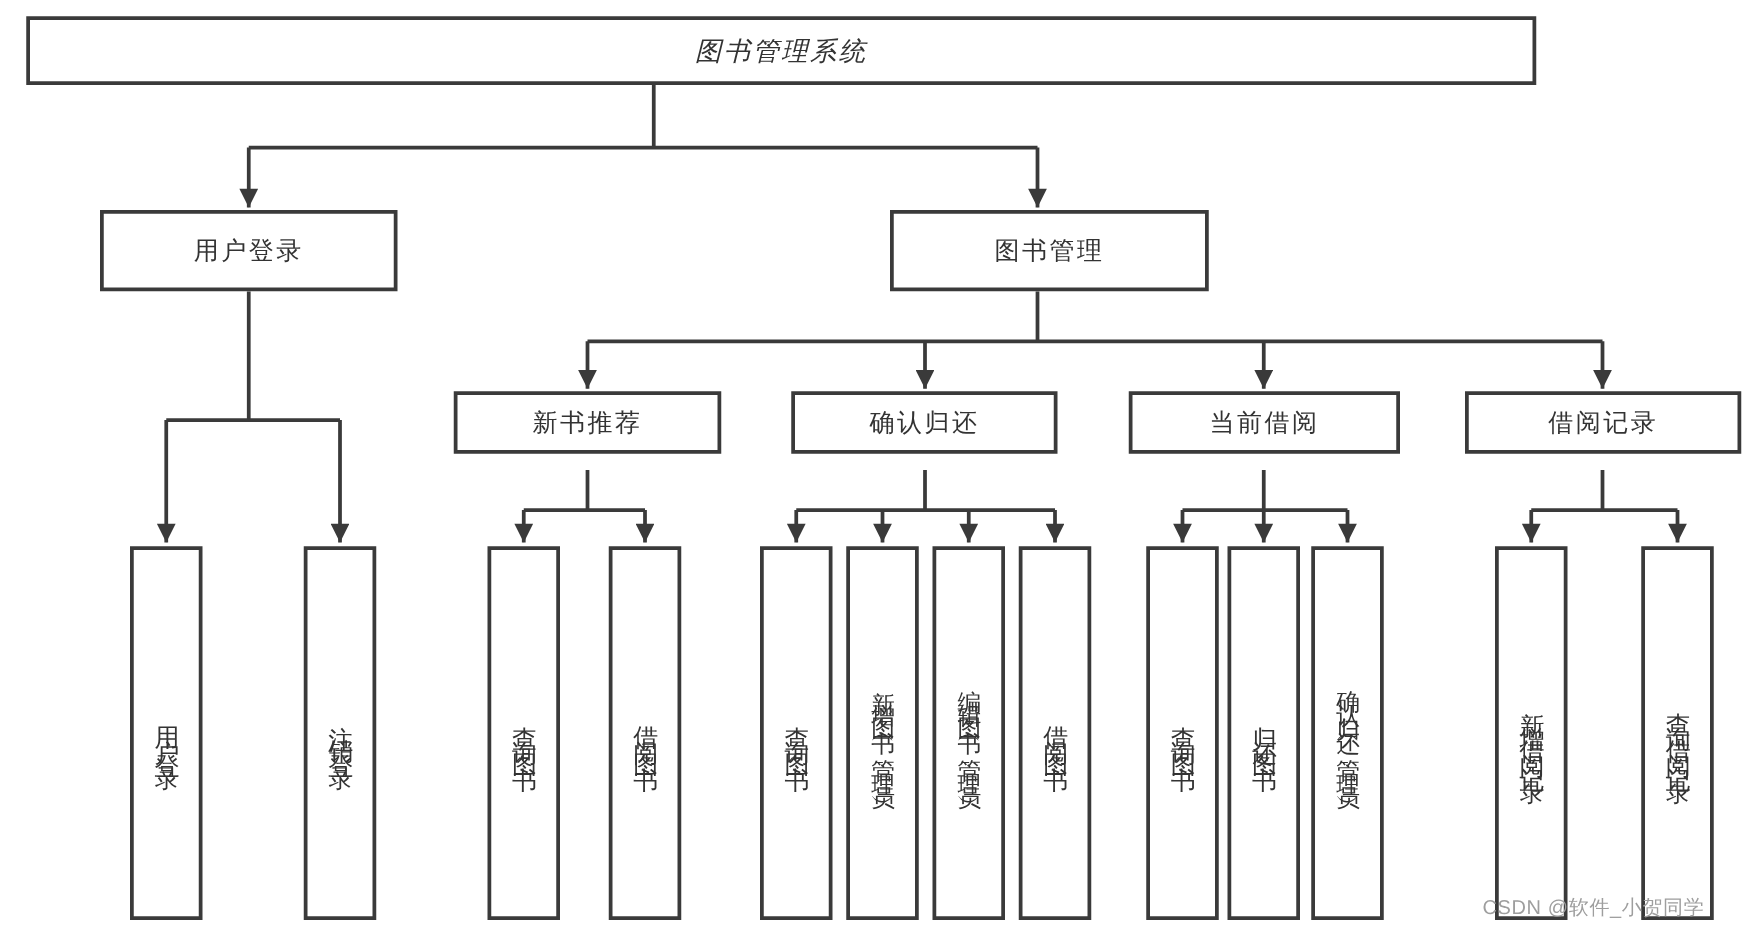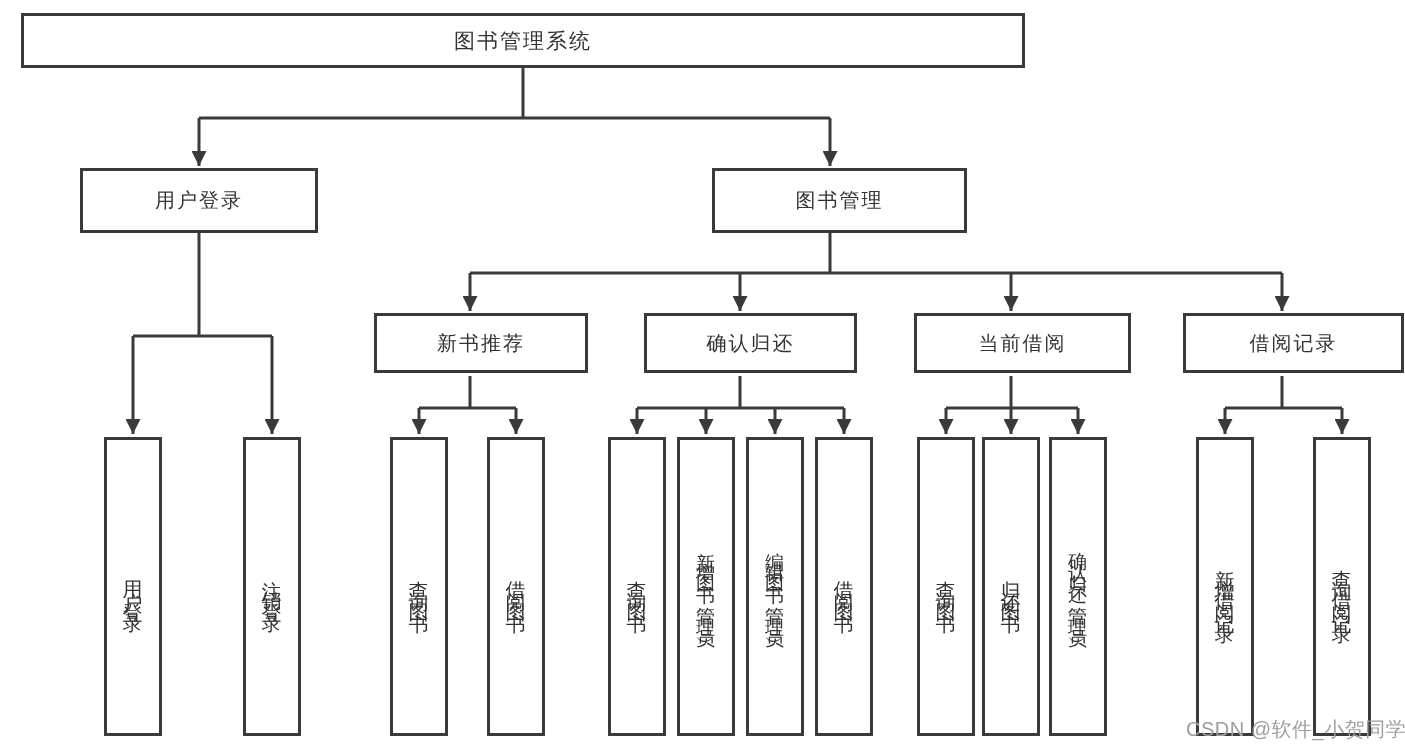--- a/index.html
+++ b/index.html
@@ -21,23 +21,23 @@
     position:absolute;
     box-sizing:border-box;
     border:3px solid var(--line);
     background:var(--bg);
     display:flex;align-items:center;justify-content:center;
     color:var(--text);
     font-size:20px;
     letter-spacing:2px;
     text-align:center;
   }
-  .node.root{left:21px;top:13px;width:1004px;height:55px;font-size:21px;}
+  .node.root{left:21px;top:13px;width:1208px;height:55px;font-size:21px;font-style:italic;}
   .node.lvl1{top:168px;height:65px;}
-  .node.lvl2{top:313px;height:60px;margin-left:11px;}
+  .node.lvl2{top:313px;height:50px;}
   .node.leaf{
     top:437px;width:58px;height:299px;
     writing-mode:vertical-rl;
     text-orientation:mixed;
     letter-spacing:11px;
     font-size:20px;
     line-height:1;
   }
   .node.leaf.len9{font-size:19px;}
   
@@ -48,21 +48,21 @@
   .pos-current-borrow{left:903px;width:217px;}
   .pos-borrow-record{left:1172px;width:221px;}
   .lx1{left:104px;} .lx2{left:243px;}
   .lx3{left:390px;} .lx4{left:487px;}
   .lx5{left:608px;} .lx6{left:677px;} .lx7{left:746px;} .lx8{left:815px;}
   .lx9{left:917px;} .lx10{left:982px;} .lx11{left:1049px;}
   .lx12{left:1196px;} .lx13{left:1313px;}
   .watermark{
     position:absolute;
     left:1186px;top:716px;
-    font-size:20px;
+    font-size:16px;
     color:var(--watermark);
     letter-spacing:0.5px;
     white-space:nowrap;
     z-index:5;
   }
 </style>
 </head>
 <body>
 
 <div id="stage">

